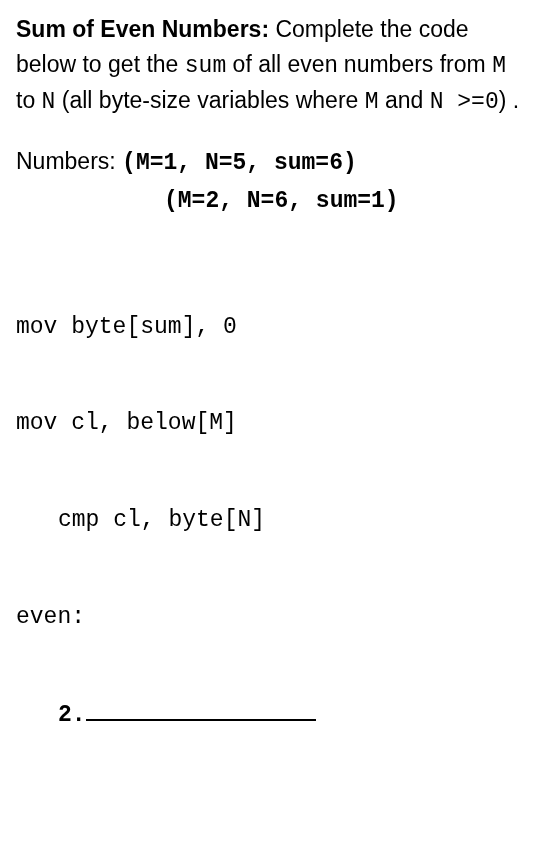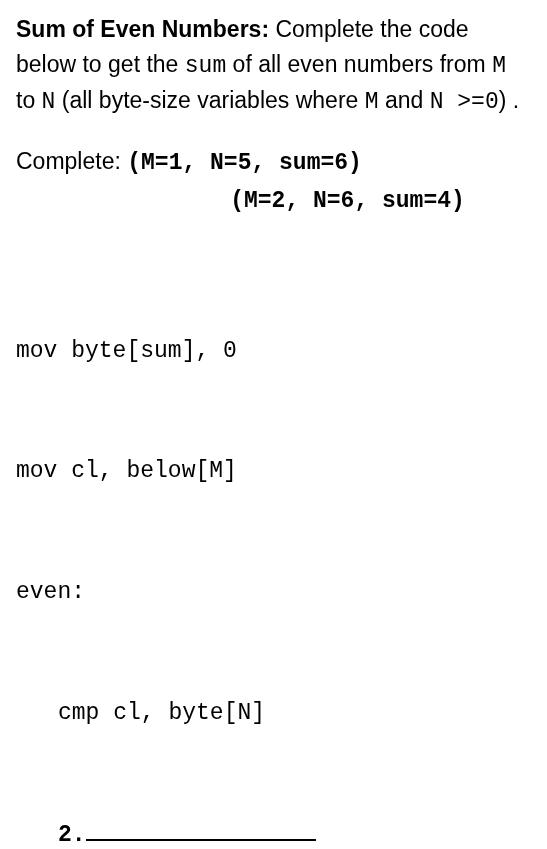--- a/index.html
+++ b/index.html
@@ -31,67 +31,65 @@
     }
     .examples-label {
       font-family: Arial, Helvetica, sans-serif;
       font-size: 23px;
       margin-bottom: 4px;
     }
     .example-line {
       font-family: "Courier New", Courier, monospace;
       font-weight: bold;
       font-size: 23px;
-      text-align: center;
     }
     .example-line.second {
       padding-left: 148px;
       margin-bottom: 28px;
     }
     .code-block {
       font-family: "Courier New", Courier, monospace;
       font-size: 23px;
       line-height: 1.4;
       white-space: pre;
     }
     .blank-underline {
       display: inline-block;
       border-bottom: 2px solid #000;
       width: 230px;
       height: 1.05em;
       vertical-align: baseline;
     }
     .code-line {
       display: block;
-      margin-top: 24px;
     }
     .indent {
       padding-left: 42px;
     }
     .num-bold {
       font-weight: bold;
     }
   </style>
 </head>
 <body>
 
 <div class="intro">
   <span class="bold">Sum of Even Numbers:</span><span> Complete the code below to get the </span><span class="mono">sum</span><span> of all even numbers from </span><span class="mono">M</span><span> to </span><span class="mono">N</span><span>  (all byte-size variables where </span><span class="mono">M</span><span> and </span><span class="mono">N</span><span class="mono"> &gt;=0</span><span>) .</span>
 </div>
 
 <div class="examples-label">
-  <span>Complete:  </span><span class="example-line">(M=1, N=5, sum=6)</span>
+  <span>Numbers:  </span><span class="example-line">(M=1, N=5, sum=6)</span>
 </div>
-<div class="example-line second">(M=2, N=6, sum=4)</div>
+<div class="example-line second">(M=2, N=6, sum=1)</div>
 
 <div class="code-block">
   <span class="code-line">mov byte[sum], 0</span>
   <span class="code-line">mov cl, below[M]</span>
+  <span class="code-line indent">cmp cl, byte[N]</span>
   <span class="code-line">even:</span>
-  <span class="code-line indent">cmp cl, byte[N]</span>
   <span class="code-line indent"><span class="num-bold">2.</span><span class="blank-underline"></span></span>
   
   
   
   
   
   
   
   
   

